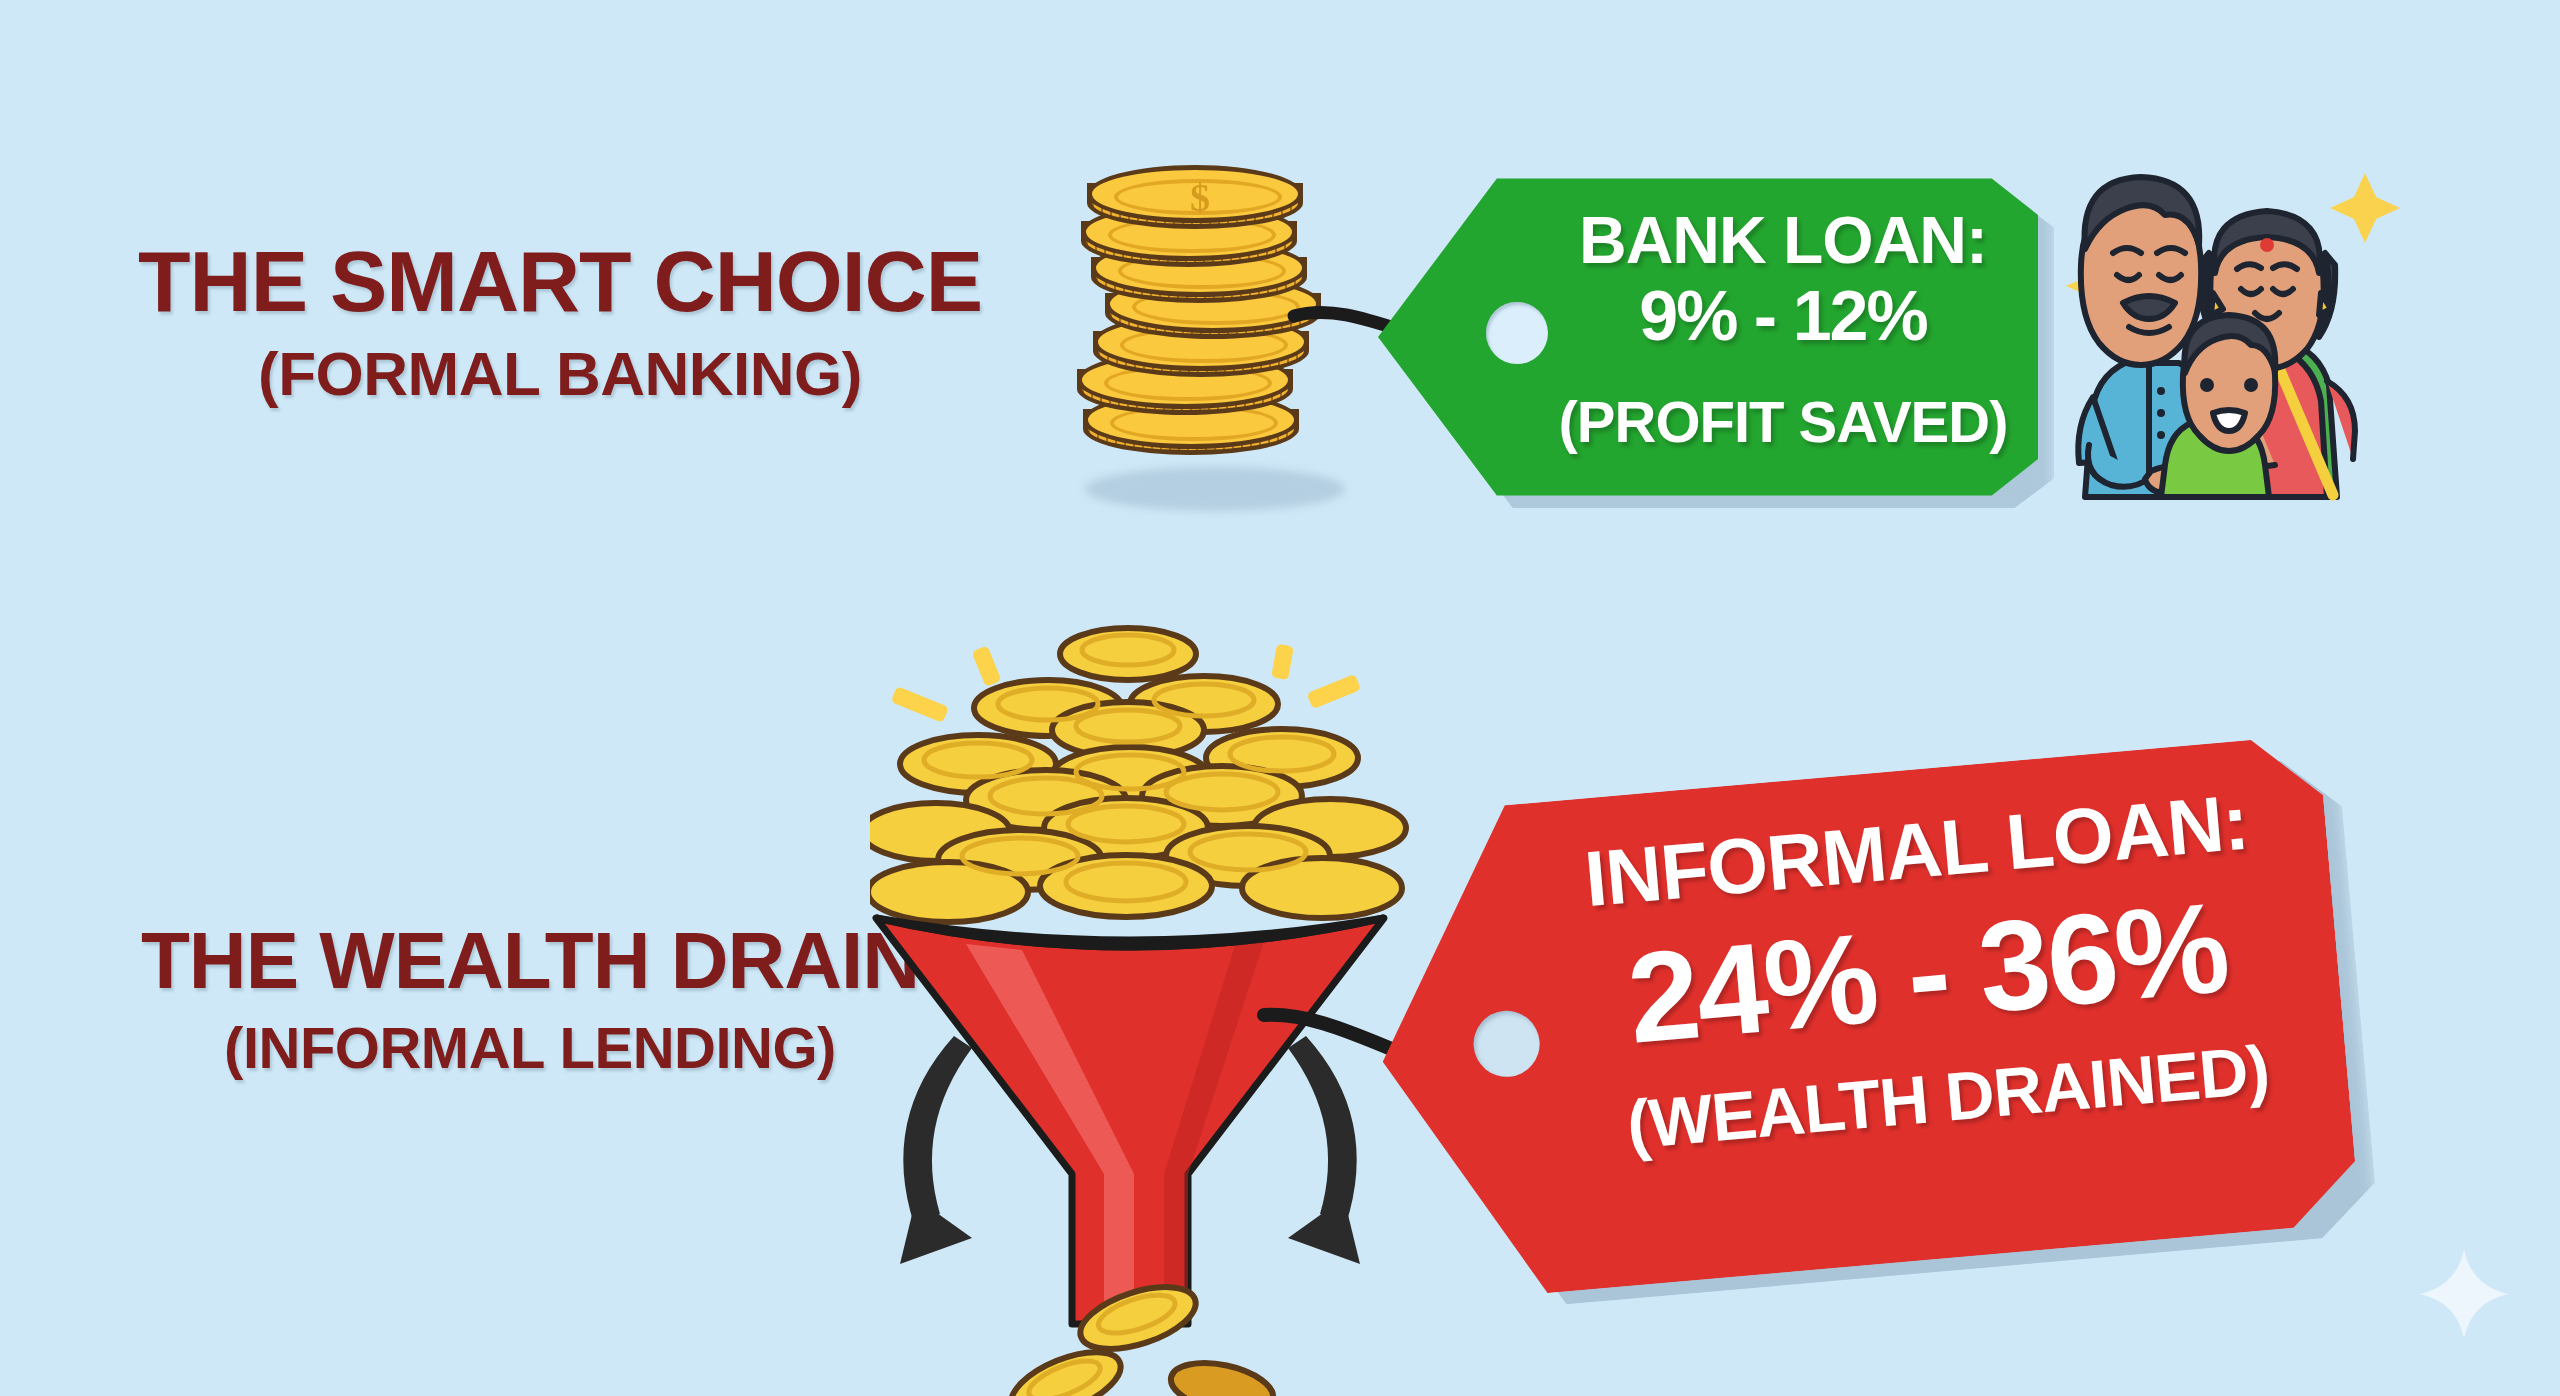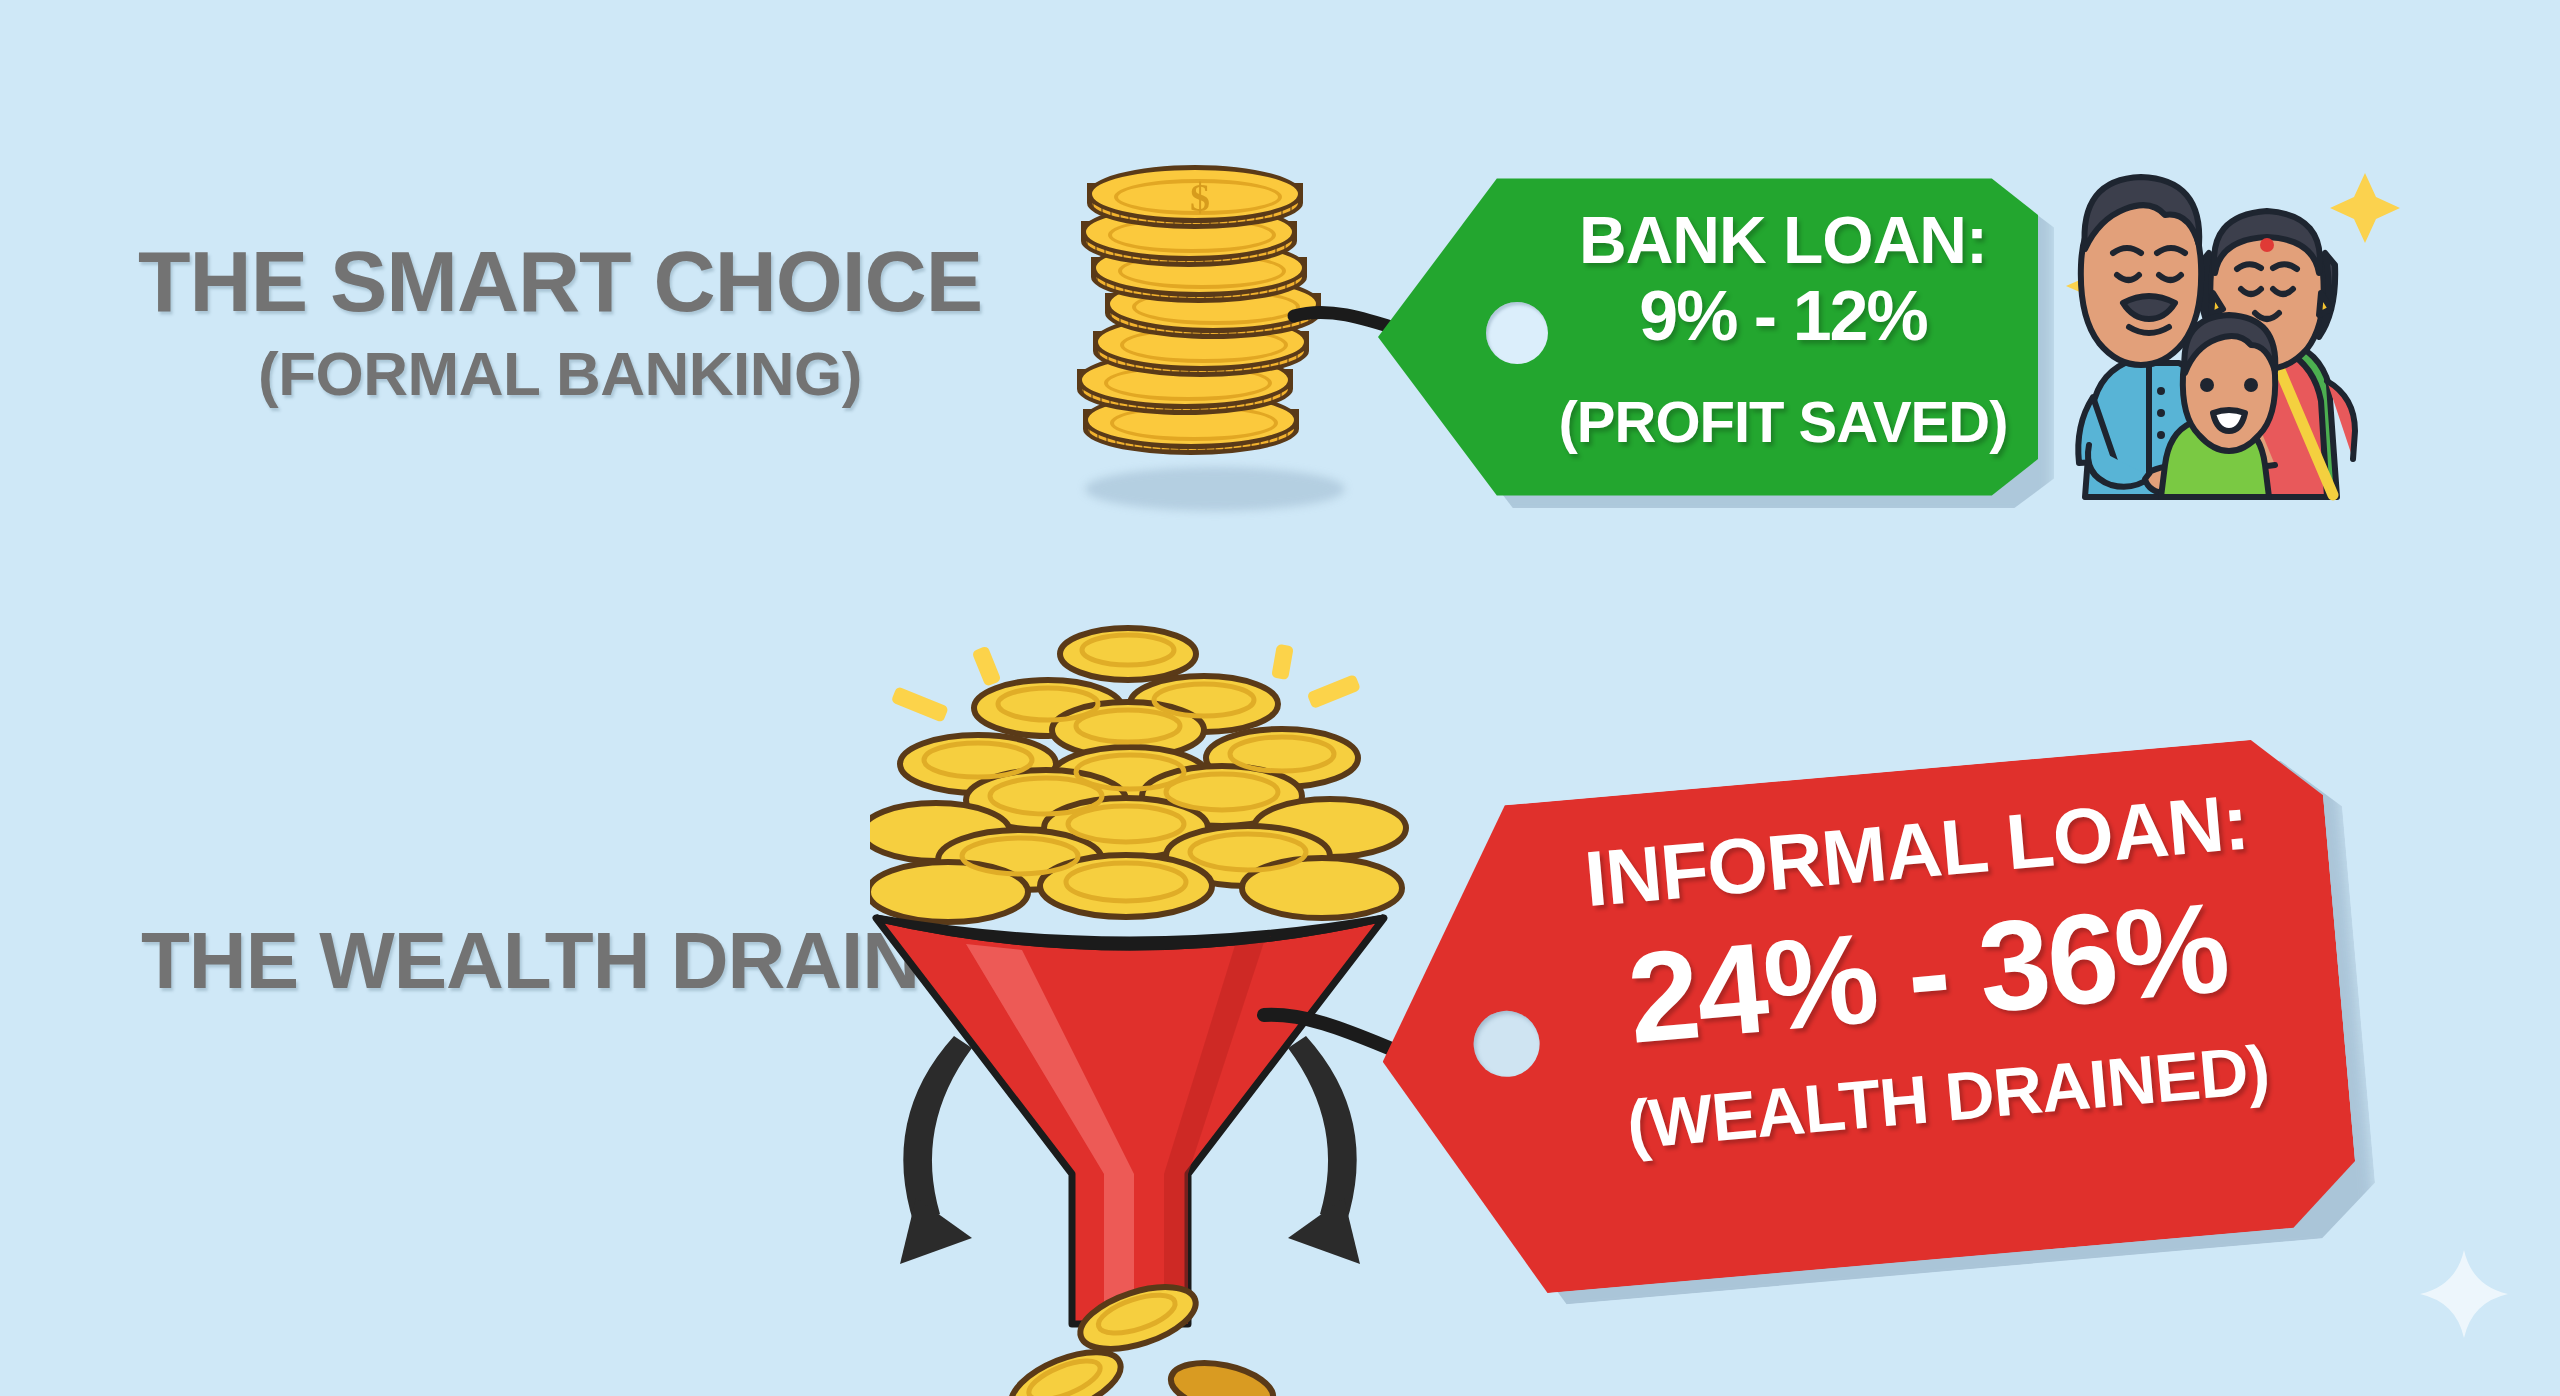--- a/index.html
+++ b/index.html
@@ -13,21 +13,21 @@
     height: 1396px;
     overflow: hidden;
     background: #cfe8f7;
     font-family: "Liberation Sans", sans-serif;
   }
 
   
   .heading-block {
     position: absolute;
     text-align: center;
-    color: #737373;
+    color: #7f1d1d;
     line-height: 1.02;
     text-shadow: 2px 3px 3px rgba(80,110,130,0.28);
   }
   #heading-top   { left: 90px;  top: 238px; width: 940px; }
   #heading-bottom{ left: 60px;  top: 920px; width: 940px; text-align: center; }
 
   .heading-main {
     font-size: 86px;
     font-weight: 700;
     letter-spacing: -1px;
@@ -322,20 +322,21 @@
       <path d="M150 182 q-30 6 -32 48 q-2 42 16 60 q14 16 30 16 q16 0 30 -16 q18 -18 16 -60 q-2 -42 -32 -48 z" fill="#e2a07a"></path>
       <path d="M120 228 q-6 -56 44 -58 q50 2 46 56 q-8 -26 -24 -26 q-12 -14 -34 -6 q-22 8 -32 34 z" fill="#3c3f4c"></path>
       <circle cx="142" cy="240" r="7" fill="#1e2530" stroke="none"></circle>
       <circle cx="186" cy="240" r="7" fill="#1e2530" stroke="none"></circle>
       <path d="M148 268 q16 -6 32 0 q-4 18 -16 18 q-12 0 -16 -18 z" fill="#ffffff"></path>
     </g>
   </svg>
 
   <div id="heading-bottom" class="heading-block">
     <div class="heading-main">THE WEALTH DRAIN</div>
+    <div class="heading-sub">(INFORMAL LENDING)</div>
   </div>
 
   <div id="funnel-group">
     <svg viewBox="0 0 620 796" width="620" height="796">
 
       <g fill="#fcd34a" stroke="none">
         <rect x="22" y="96" width="56" height="17" rx="5" transform="rotate(22 50 104)"></rect>
         <rect x="98" y="58" width="38" height="17" rx="5" transform="rotate(68 117 66)"></rect>
         <rect x="396" y="54" width="34" height="17" rx="5" transform="rotate(100 413 62)"></rect>
         <rect x="438" y="84" width="52" height="17" rx="5" transform="rotate(158 464 92)"></rect>

